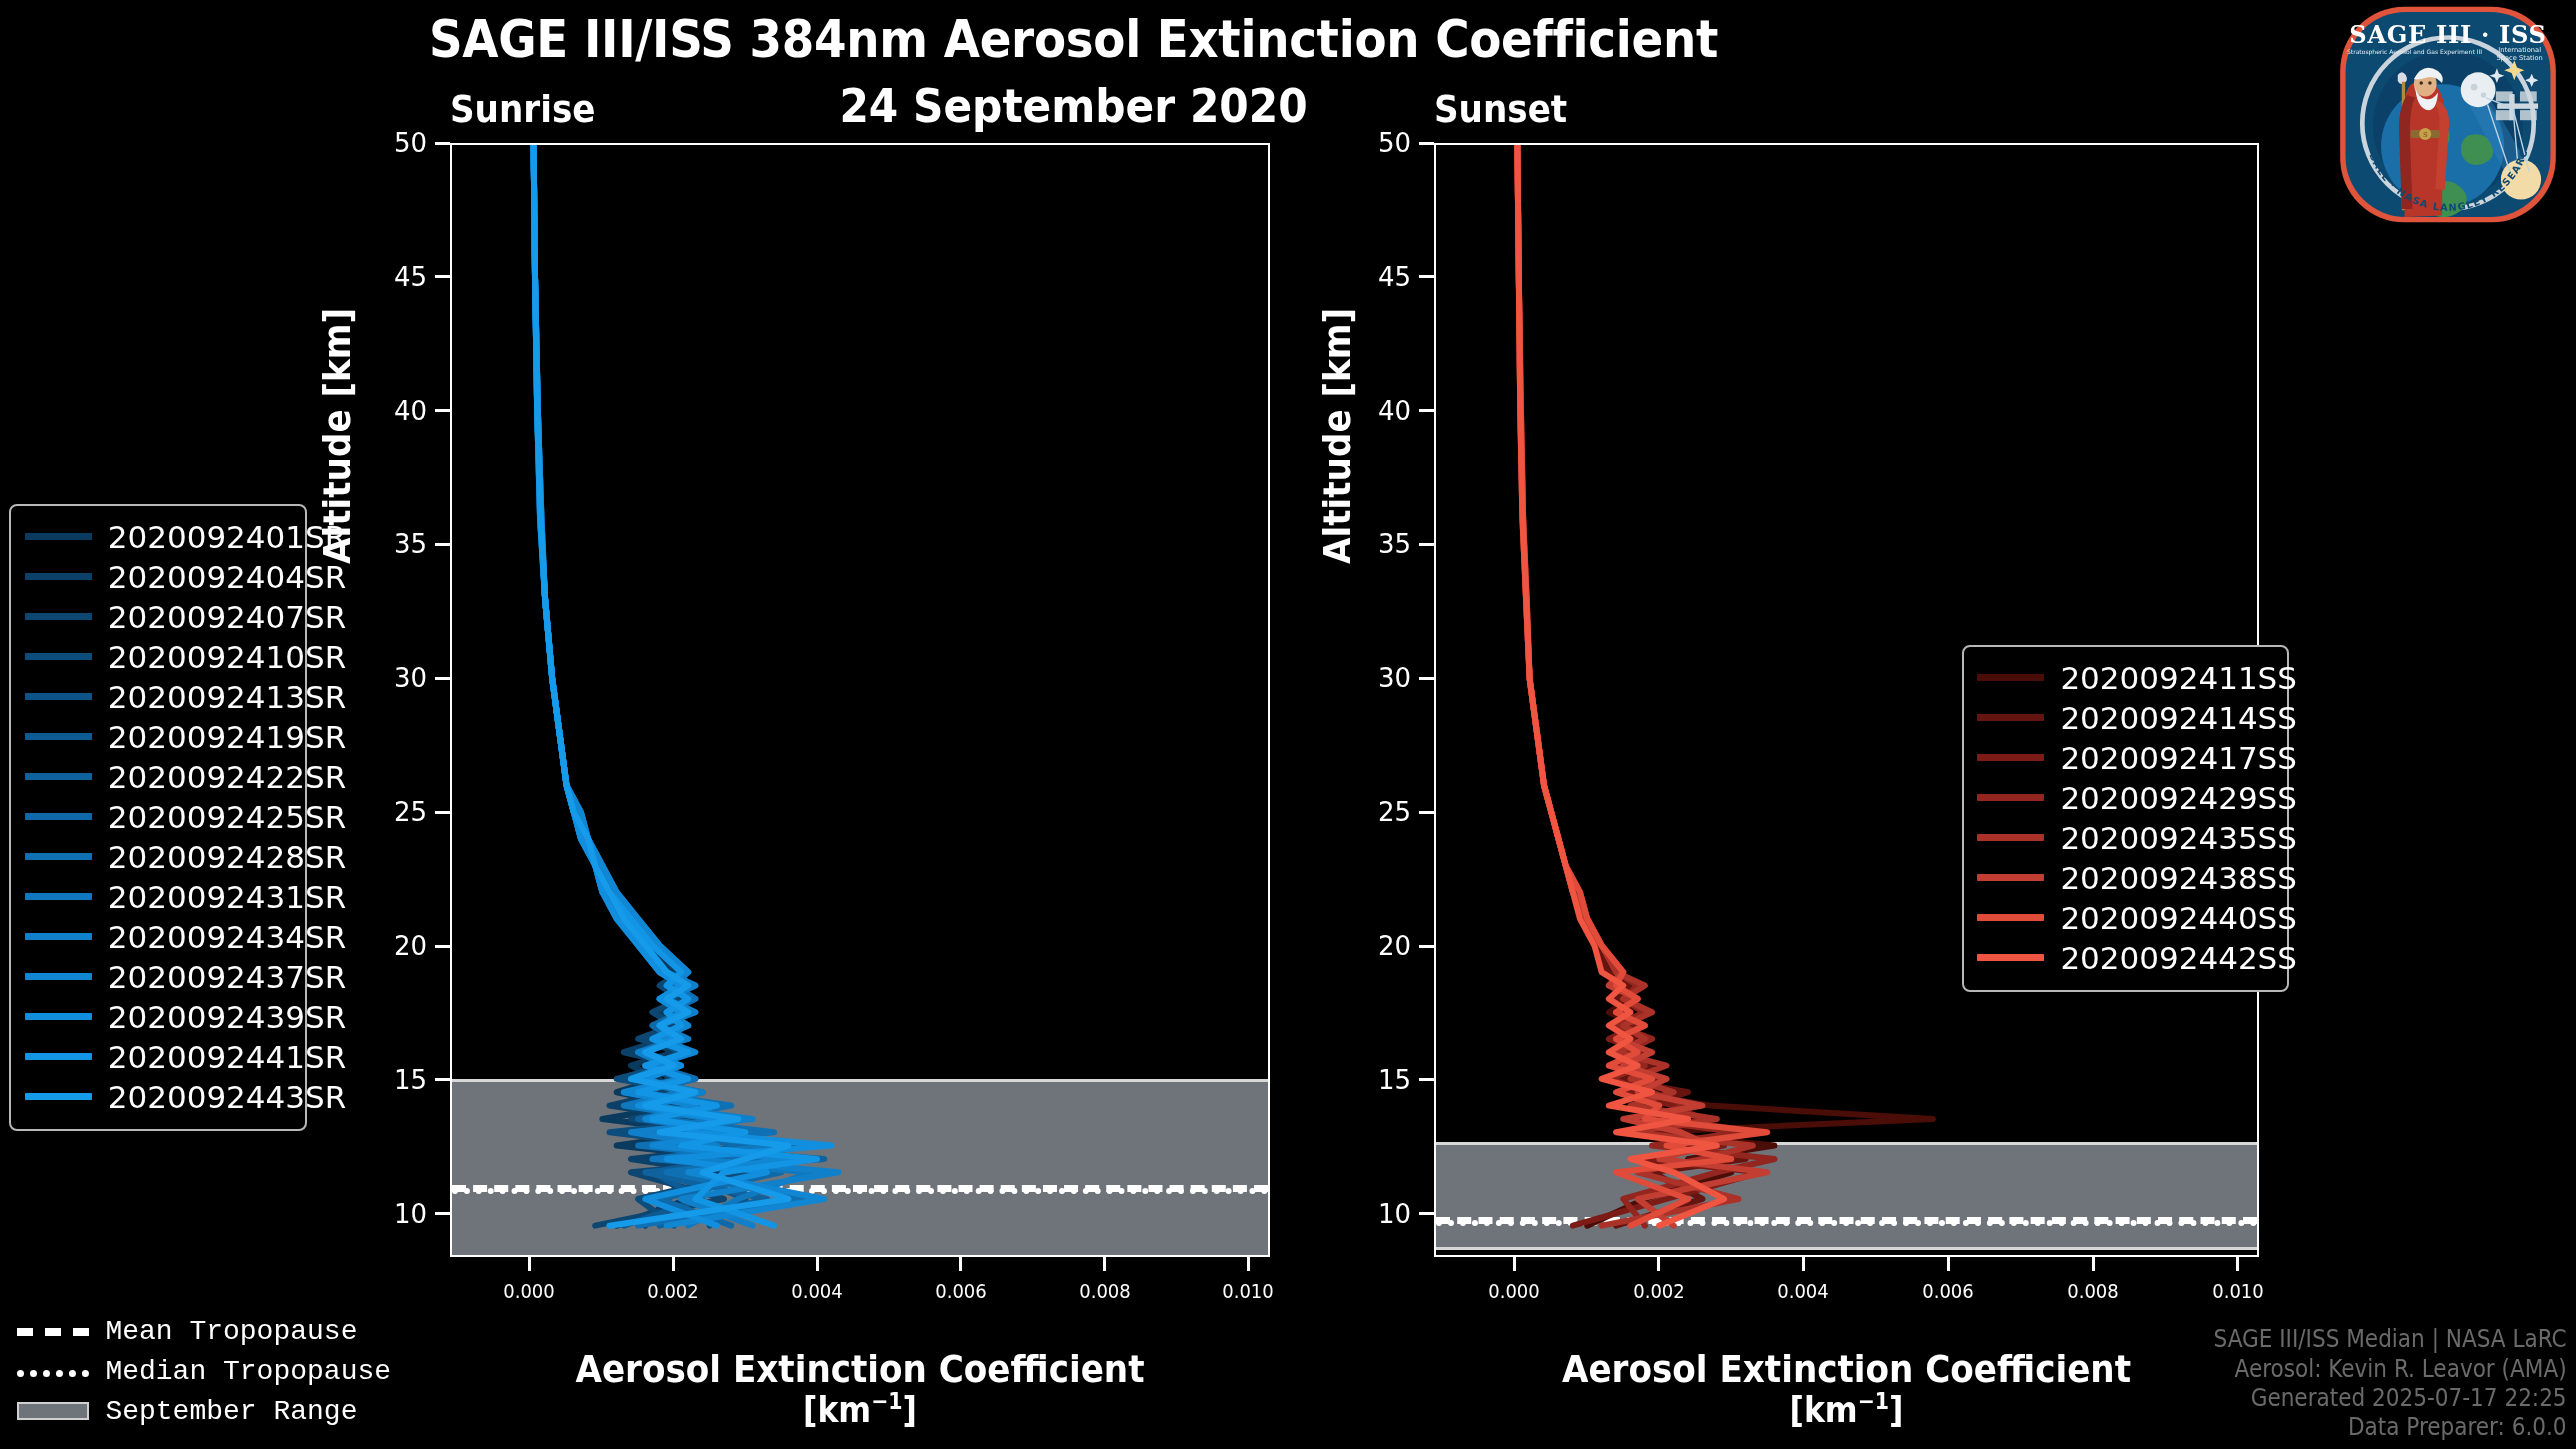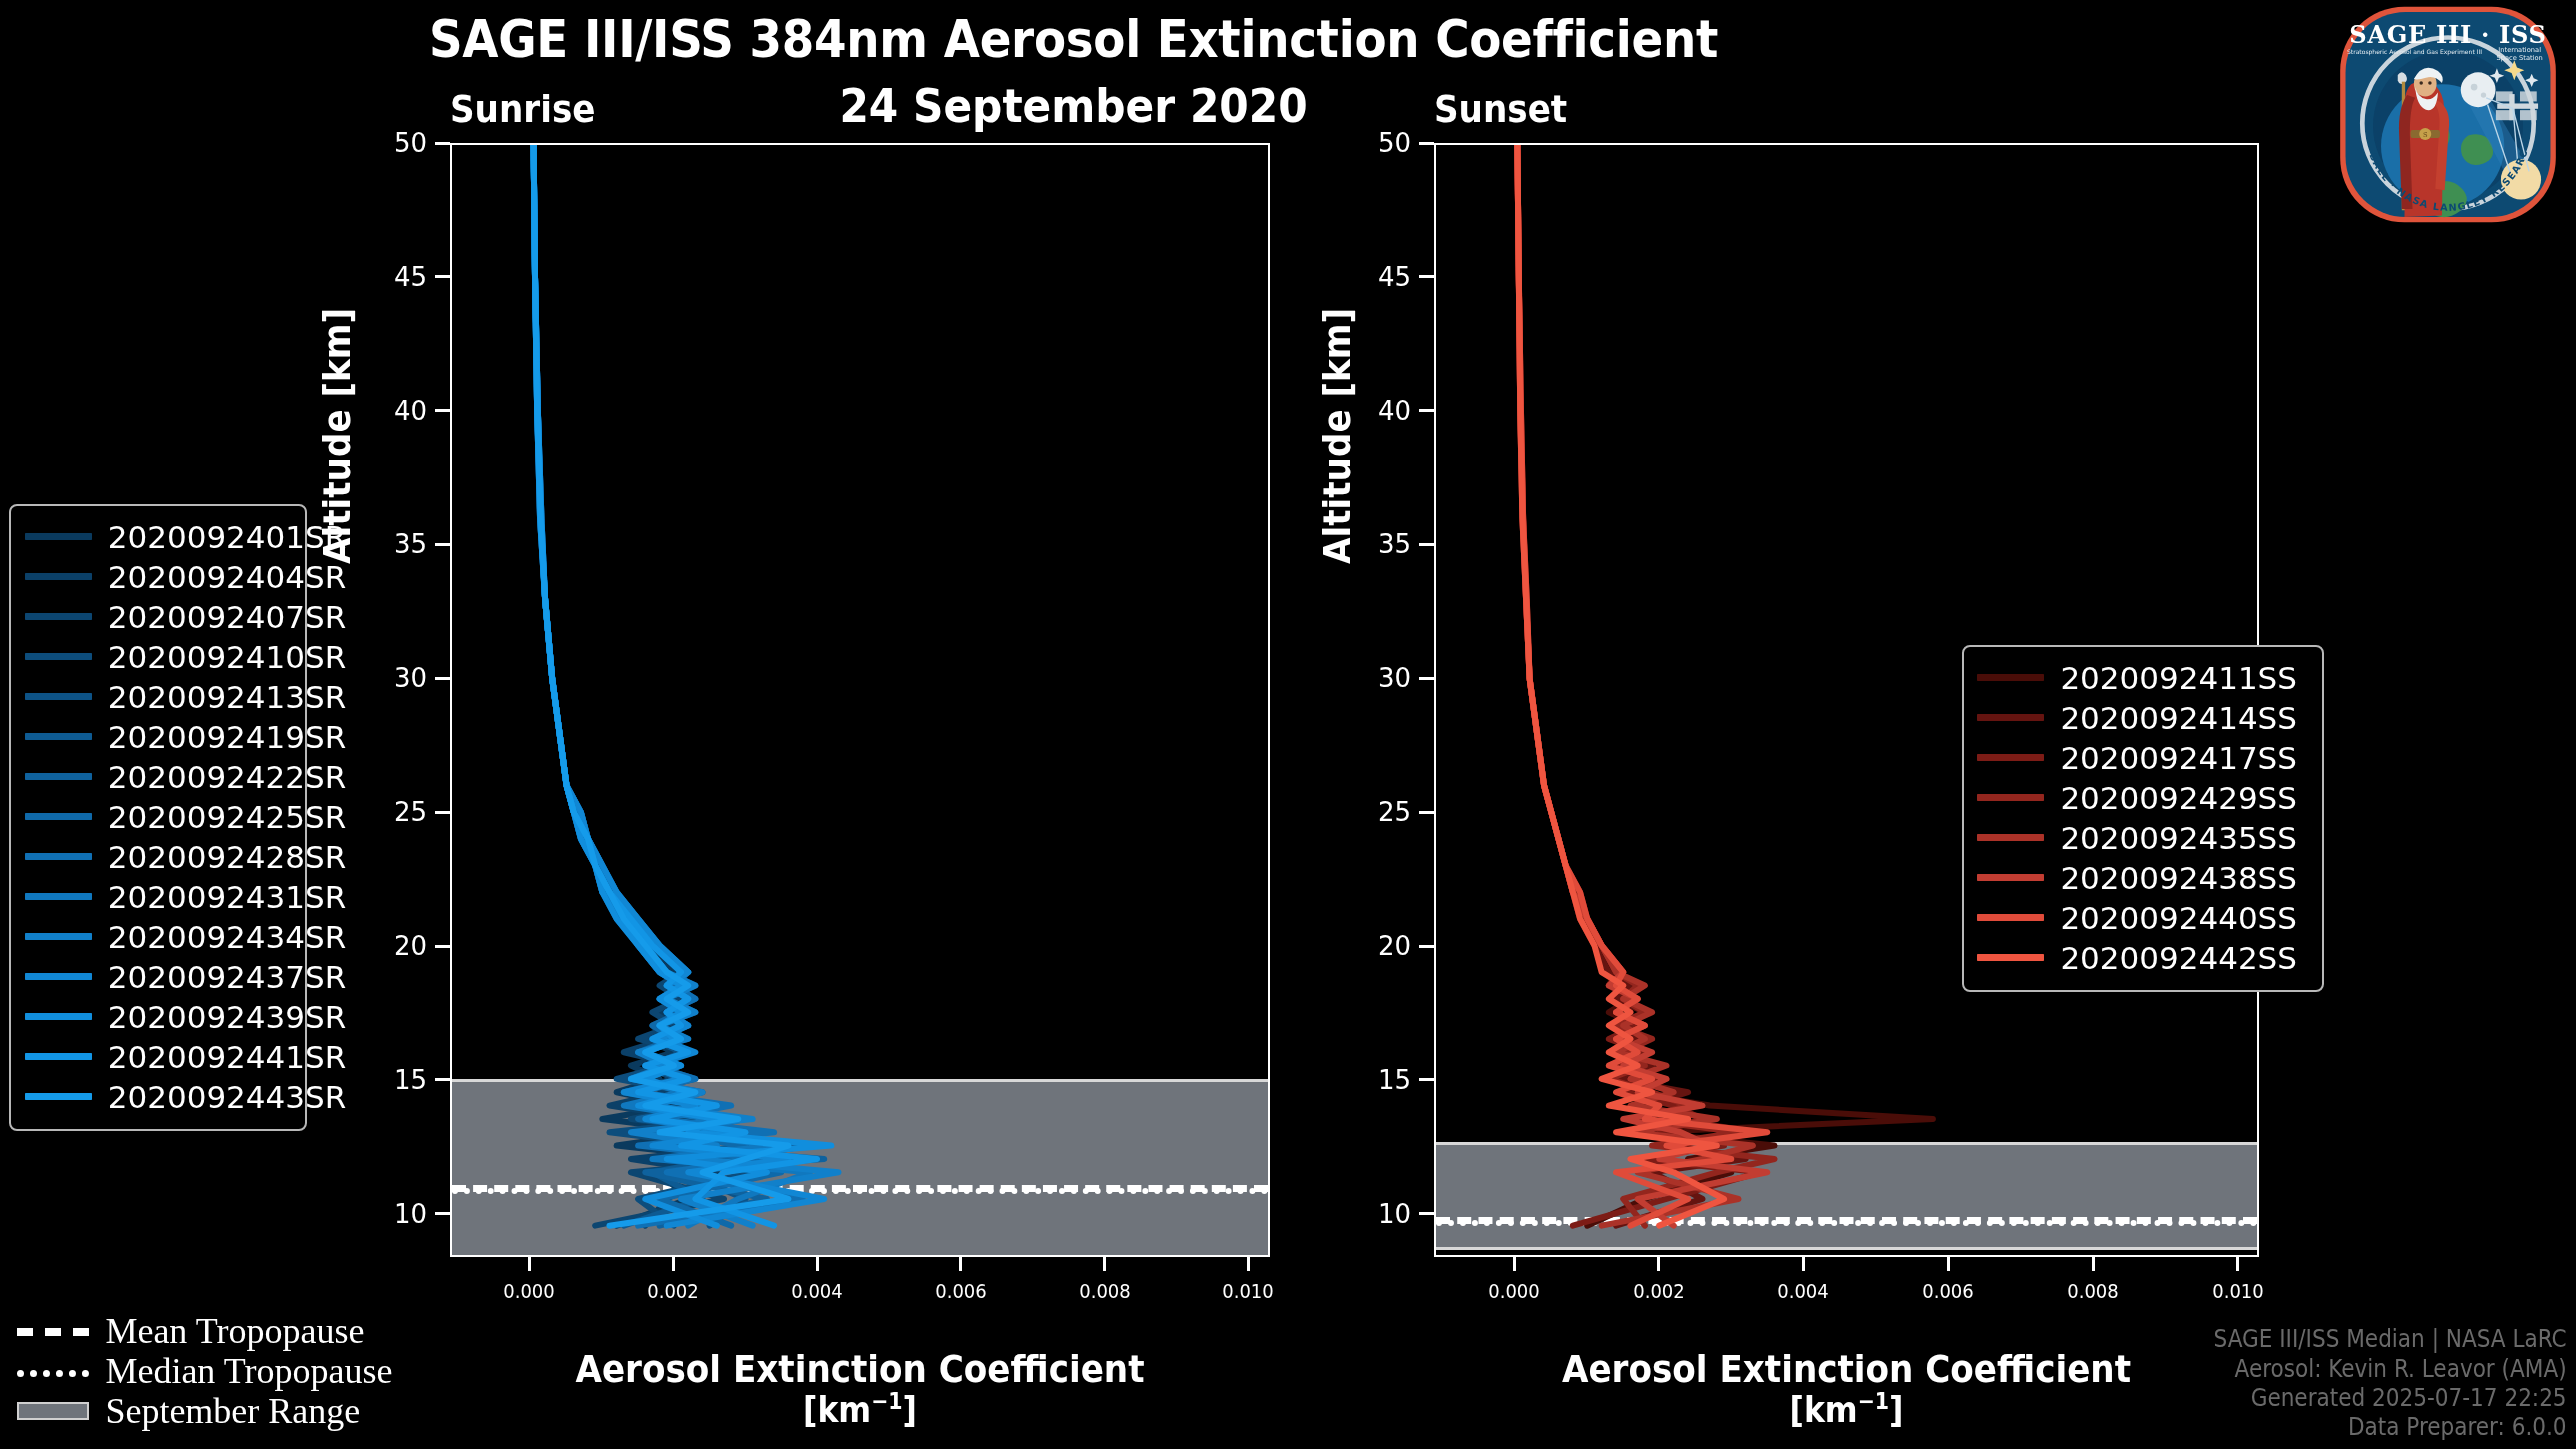--- a/index.html
+++ b/index.html
@@ -85,35 +85,35 @@
     font-size:38px;font-weight:bold;white-space:nowrap;
     font-family:"DejaVu Sans Condensed","Liberation Sans Narrow","Liberation Sans",sans-serif;
   }
 
   
   .legend-box{
     position:absolute;border:2px solid #b8b8b8;border-radius:8px;background:#000;
     padding:10.7px 14.8px 12px 13.4px;box-sizing:border-box;
   }
   #legend-sunrise{left:9.4px;top:504px;width:298px;}
-  #legend-sunset {left:1962px;top:645px;width:362px;}
+  #legend-sunset {left:1962px;top:645px;width:327px;}
   .legend-row{display:flex;align-items:center;height:40px;}
   .swatch{width:67px;height:7.4px;flex:0 0 auto;margin-right:16px;border-radius:0.7px;}
   .legend-text{font-size:31px;white-space:nowrap;
                font-family:"DejaVu Sans","Liberation Sans",sans-serif;}
 
   
   #tropo-key{position:absolute;left:17.4px;top:1311px;}
   .key-row{display:flex;align-items:center;height:40px;}
   .key-mark{width:72px;height:17.4px;flex:0 0 auto;margin-right:16px;position:relative;}
   .km-dash{position:absolute;top:6px;left:0;width:100%;height:0;border-top:8.7px dashed #fff;}
   .km-dot{position:absolute;top:7.4px;left:0;width:100%;height:0;border-top:7.4px dotted #fff;}
   .km-box{position:absolute;top:0;left:0;width:100%;height:17.4px;background:#6f747b;border:2px solid #d0d0d0;box-sizing:border-box;}
-  .key-text{font-size:36px;white-space:nowrap;
-            font-family:Liberation Serif, serif;}
+  .key-text{font-size:28px;white-space:nowrap;
+            font-family:Liberation Mono, monospace;}
 
   
   #credits{
     position:absolute;right:9.4px;bottom:6.7px;text-align:right;
     color:#6a6a6a;font-size:24px;line-height:1.22;
     font-family:"DejaVu Sans Condensed","Liberation Sans Narrow","Liberation Sans",sans-serif;
   }
 </style>
 </head>
 <body>

